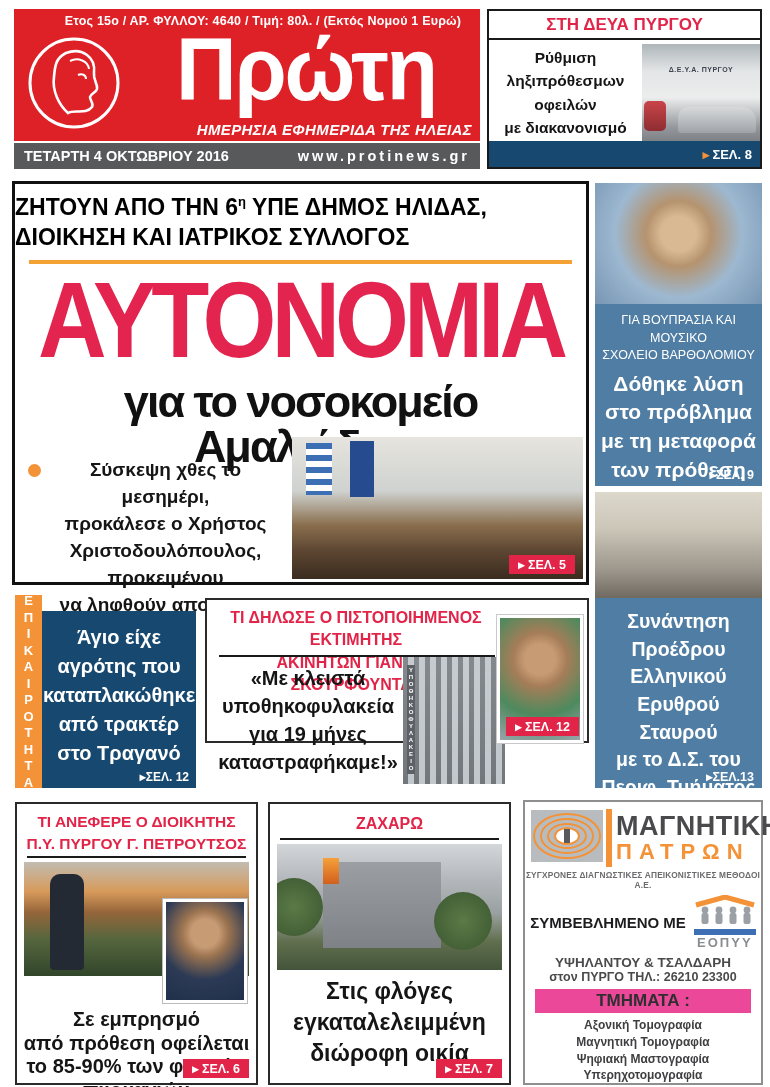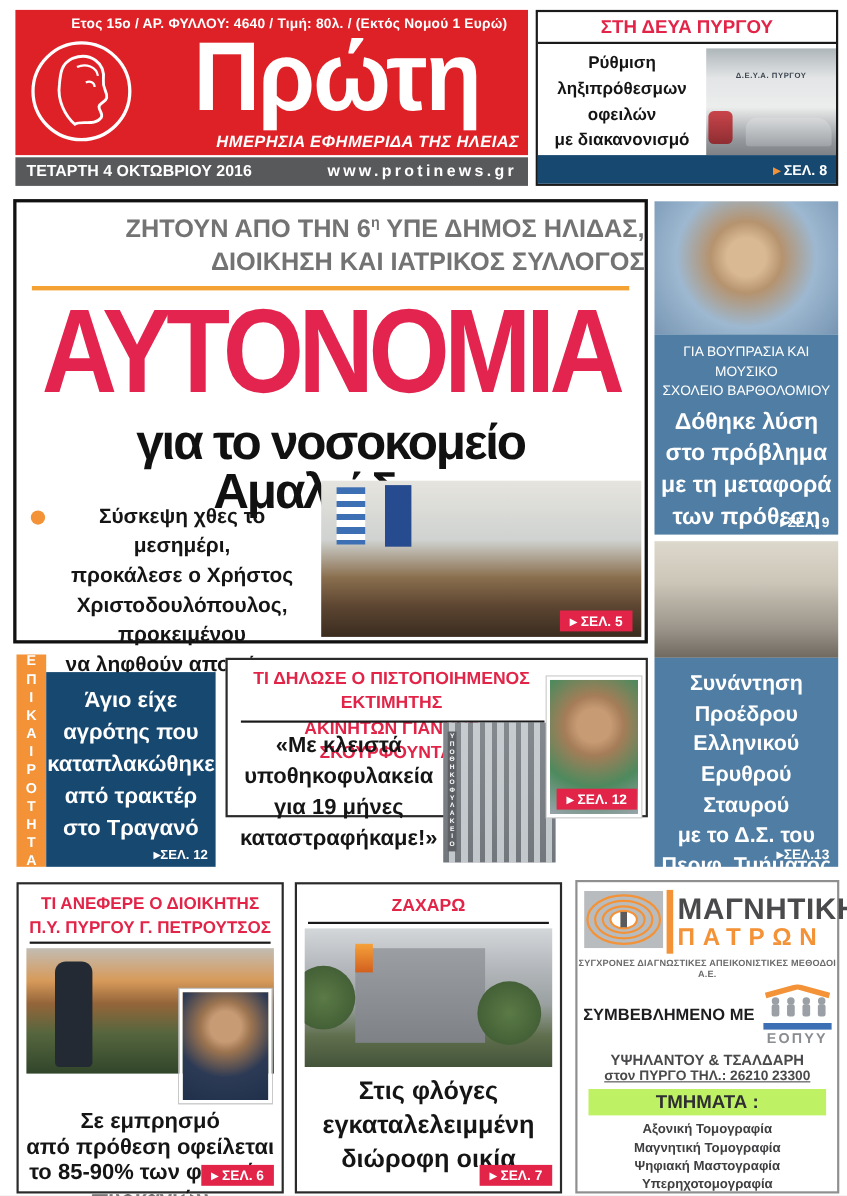--- a/index.html
+++ b/index.html
@@ -34,21 +34,21 @@
   .tr-body { position:absolute; top:33px; left:0; right:0; bottom:26px; display:flex; }
   .tr-headline { flex:1; display:flex; align-items:center; justify-content:center; font-weight:bold; font-size:15.5px; line-height:1.5; text-align:center; color:#151515; }
   .tr-photo { width:118px; position:relative; background:linear-gradient(180deg,#aeb6ba 0%,#e3e5e6 28%,#eceded 55%,#94989c 86%,#7e8286 100%); overflow:hidden; }
   .tr-sign { position:absolute; top:22px; left:0; right:0; text-align:center; font-size:7px; font-weight:bold; color:#3c4550; letter-spacing:0.5px; }
   .car-silver { position:absolute; right:4px; bottom:8px; width:78px; height:26px; background:linear-gradient(180deg,#d7d9db,#9fa3a7); border-radius:10px 14px 3px 3px; }
   .car-red { position:absolute; left:2px; bottom:10px; width:22px; height:30px; background:linear-gradient(180deg,#c9454a,#8e2d32); border-radius:5px; }
   .tr-bar { position:absolute; left:0; right:0; bottom:0; height:26px; background:#17486f; color:#fff; display:flex; align-items:center; justify-content:flex-end; gap:3px; padding-right:8px; font-weight:bold; font-size:13px; }
 
   
   .main { left:12px; top:181px; width:577px; height:404px; border:3px solid #111; background:#fff; }
-  .main-kicker { margin-top:9px; text-align:right; font-weight:bold; font-size:23px; line-height:1.3; color:#737373; }
+  .main-kicker { margin-top:9px; text-align:left; font-weight:bold; font-size:23px; line-height:1.3; color:#000000; }
   .main-kicker sup { font-size:13px; }
   .orange-rule { height:4px; background:#f5a235; margin:7px 14px 0; }
   .main-headline { margin-top:1px; text-align:center; color:#e2244e; font-weight:bold; font-size:95px; letter-spacing:-5px; line-height:1.02; transform:scaleY(1.14); transform-origin:center top; }
   .main-sub { text-align:center; font-weight:bold; font-size:45px; letter-spacing:-2px; line-height:1; margin-top:17px; color:#111; }
   .main-bottom { position:absolute; left:3px; right:3px; bottom:3px; top:253px; display:flex; }
   .summary-wrap { width:274px; display:flex; justify-content:center; padding:20px 6px 0 10px; }
   .bullet { width:13px; height:13px; border-radius:50%; background:#f39237; flex:0 0 auto; margin:7px 4px 0 0; }
   .summary { font-weight:bold; font-size:19px; line-height:1.42; text-align:center; color:#151515; }
   .main-photo { flex:1; position:relative; background:linear-gradient(180deg,#e6e4de 0%,#cfd2d0 38%,#8a6f4e 62%,#5d4632 80%,#3a2c1f 100%); overflow:hidden; }
   .flag-gr { position:absolute; left:14px; top:6px; width:26px; height:52px; background:repeating-linear-gradient(180deg,#3d6fb4 0 6px,#fff 6px 12px); }
@@ -117,22 +117,22 @@
   .ad-brand { line-height:1.02; }
   .ad-brand .l1 { color:#4a4a4c; font-weight:bold; font-size:27px; letter-spacing:0.5px; }
   .ad-brand .l2 { color:#f39237; font-weight:bold; font-size:22px; letter-spacing:7px; }
   .ad-tagline { text-align:center; font-size:8.3px; font-weight:bold; color:#6b6b6d; margin-top:3px; letter-spacing:0.2px; }
   .ad-mid { display:flex; align-items:center; justify-content:center; gap:8px; margin-top:5px; }
   .ad-contract { font-weight:bold; font-size:15px; color:#1d1d1f; }
   .eopyy { text-align:center; line-height:1; }
   .eopyy-label { font-weight:bold; font-size:13px; color:#8a8d90; letter-spacing:2px; }
   .eopyy-bar { width:62px; height:6px; background:#3d6fb4; margin:1px auto; }
   .ad-addr1 { text-align:center; font-weight:bold; font-size:13.5px; color:#4a4a4c; margin-top:6px; }
-  .ad-addr2 { text-align:center; font-weight:bold; font-size:12.5px; color:#4a4a4c;text-decoration:underline; }
-  .ad-bar { background:#bef264; margin:5px 10px 0; text-align:center; font-weight:bold; font-size:17px; color:#2f2f31; padding:2px 0; }
+  .ad-addr2 { text-align:center; font-weight:bold; font-size:12.5px; color:#4a4a4c; }
+  .ad-bar { background:#ec4899; margin:5px 10px 0; text-align:center; font-weight:bold; font-size:17px; color:#2f2f31; padding:2px 0; }
   .ad-list { margin-top:4px; text-align:center; font-weight:bold; font-size:12px; color:#3f3f41; line-height:1.4; }
 </style>
 </head>
 <body>
 
 <div id="page">
 
   <div class="abs mast">
     <div class="topline">Ετος 15ο  /  ΑΡ. ΦΥΛΛΟΥ: 4640  /  Τιμή: 80λ.  /  (Εκτός Νομού 1 Ευρώ)</div>
     <div class="coin">

